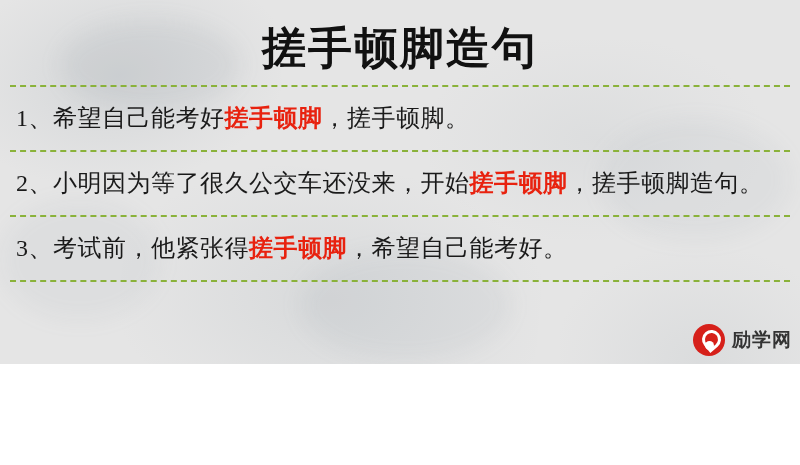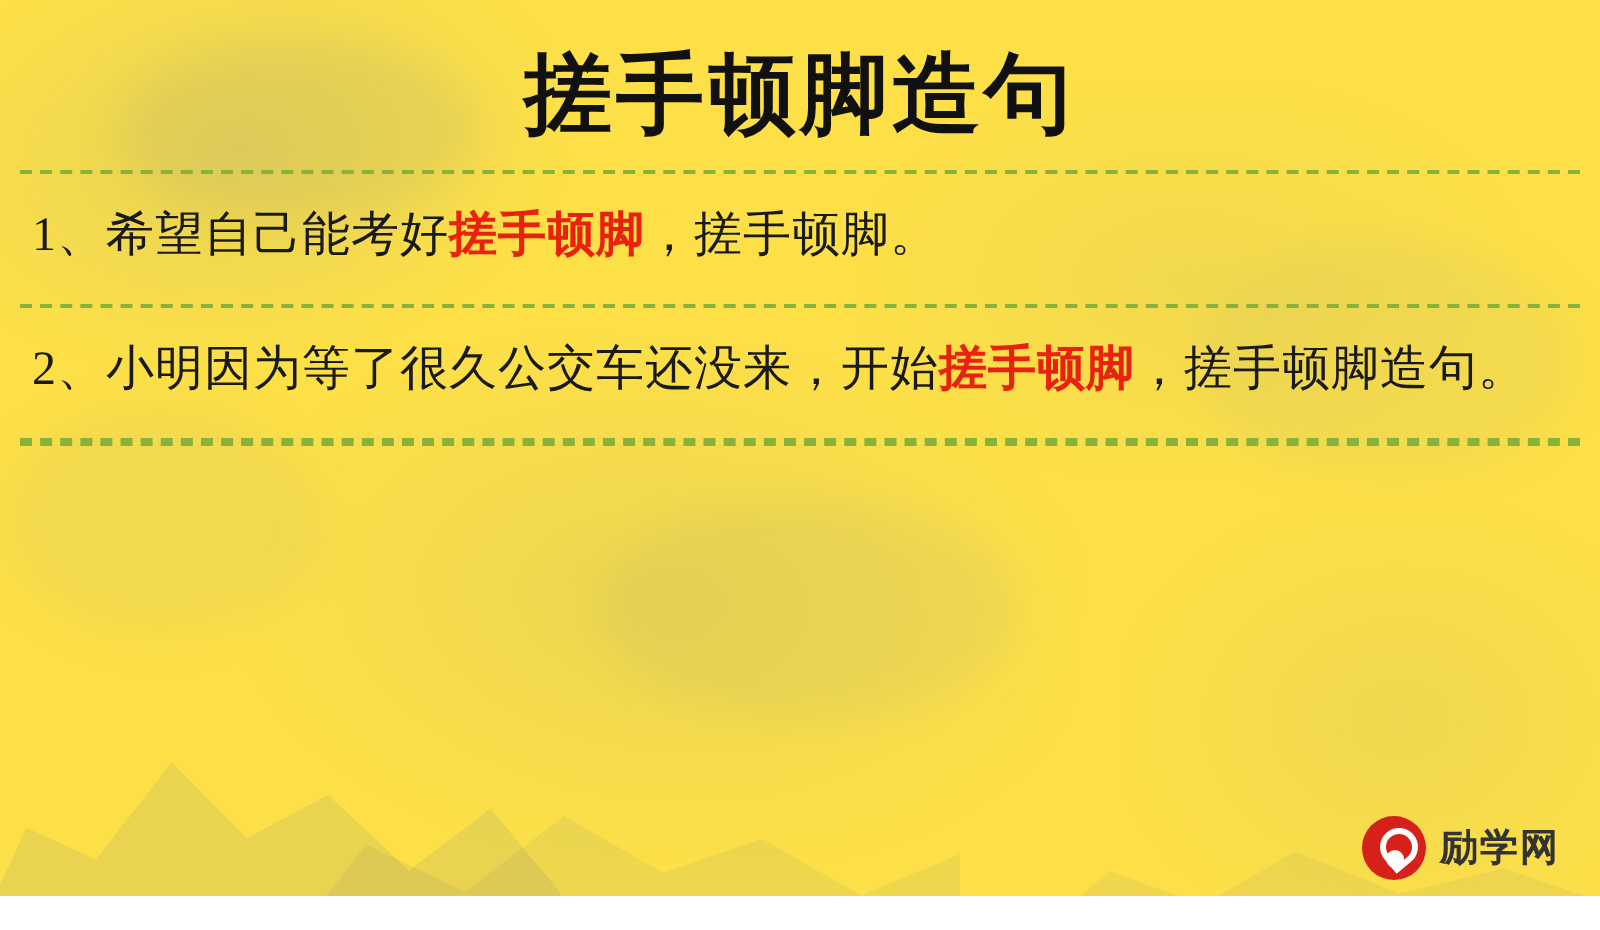--- a/index.html
+++ b/index.html
@@ -11,22 +11,22 @@
     height: 465px;
     overflow: hidden;
     background: #ffffff;
     font-family: "Liberation Serif", serif;
     position: relative;
   }
 
   #page {
     position: relative;
     width: 800px;
-    height: 448px;
-    background: #fde047;
+    height: 364px;
+    background: #e5e5e5;
     overflow: hidden;
   }
 
   
   .bg-art {
     position: absolute;
     inset: 0;
     pointer-events: none;
     z-index: 0;
   }
@@ -98,28 +98,28 @@
     font-size: 24px;
     line-height: 1.62;
     color: #1a1a1a;
     padding: 12px 14px 12px 16px;
     font-family: "Liberation Serif", serif;
     letter-spacing: 0.5px;
   }
   .sentence .hl {
     color: #e8220f;
     font-weight: bold;
-    font-family: Liberation Mono, monospace;
+    font-family: Liberation Sans, sans-serif;
     text-align: right;
   }
 
   
   .logo {
     position: absolute;
-    right: 20px;
+    right: 8px;
     bottom: 8px;
     display: flex;
     align-items: center;
     gap: 7px;
     z-index: 5;
   }
   .logo-mark {
     width: 32px;
     height: 32px;
     border-radius: 50%;
@@ -182,20 +182,23 @@
     </div>
 
     <hr class="divider">
 
     <div class="sentence">
       <span>2、</span><span>小明因为等了很久公交车还没来，开始</span><span class="hl">搓手顿脚</span><span>，搓手顿脚造句。</span>
     </div>
 
     <hr class="divider">
 
+    <div class="sentence">
+      <span>3、</span><span>考试前，他紧张得</span><span class="hl">搓手顿脚</span><span>，希望自己能考好。</span>
+    </div>
 
     <hr class="divider">
 
   </div>
 
   <div class="logo">
     <div class="logo-mark"></div>
     <div class="logo-text">励学网</div>
   </div>
 

